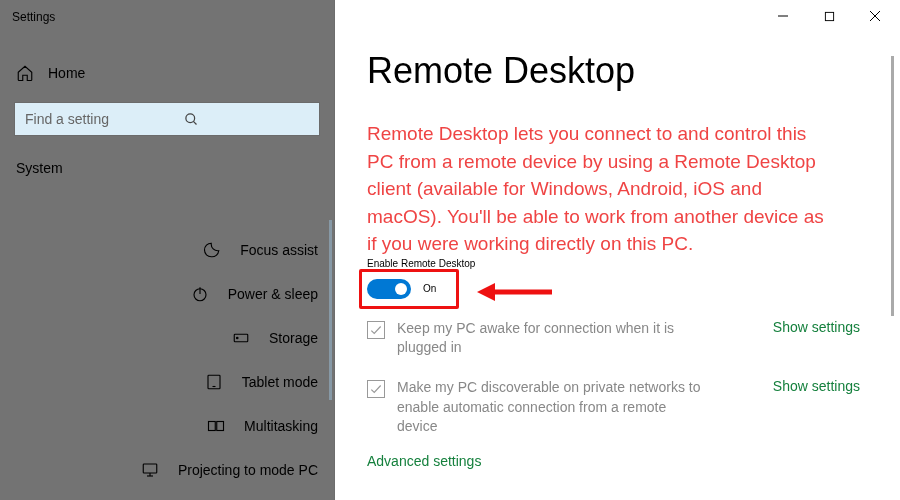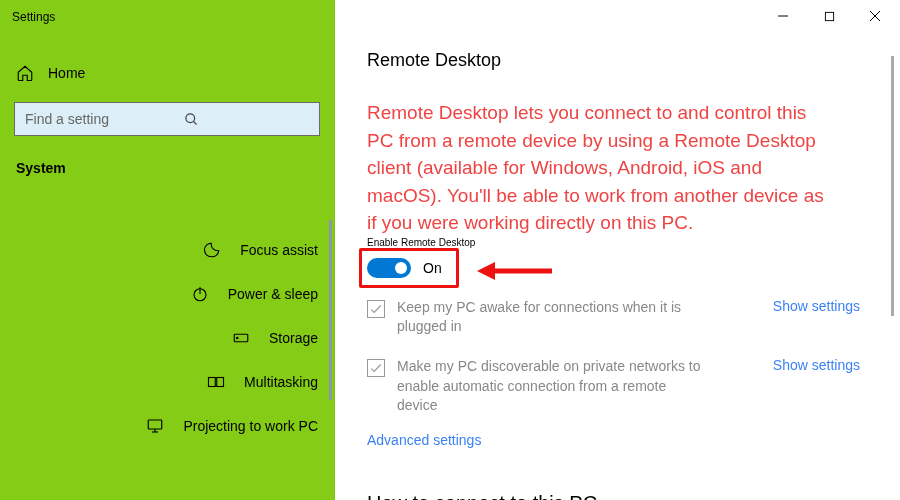--- a/index.html
+++ b/index.html
@@ -10,21 +10,21 @@
     background: #fff;
     overflow: hidden;
     position: relative;
     color: #000;
   }
   .app { display: flex; width: 100%; height: 100%; }
 
   
   .sidebar {
     width: 335px; height: 100%;
-    background: #84cc16;
+    background: #737373;
     display: flex; flex-direction: column;
     padding-top: 6px;
     border-right: 1px solid rgba(0,0,0,0.05);
     position: relative;
   }
   .sidebar-header {
     font-size: 12px;
     padding: 4px 12px 2px 12px;
     color: #000;
   }
@@ -45,21 +45,21 @@
     display: flex; align-items: center;
     padding: 0 8px 0 10px;
     cursor: text;
     gap: 32px;
   }
   .search-box span { flex: 1; color: #666; }
   .search-icon { width:16px; height:16px; display:flex; align-items:center; }
 
   .section-label {
     padding: 6px 16px 14px 16px;
-    font-weight: 700;
+    font-weight: 400;
   }
 
   .nav-list { display:flex; flex-direction:column; margin-top: 38px; align-items: flex-end; }
   .nav-item {
     display: flex; align-items: center;
     gap: 18px;
     padding: 12px 16px 12px 18px;
     cursor: pointer;
   }
   .nav-icon { width: 20px; height: 20px; display:flex; align-items:center; justify-content:center; }
@@ -78,56 +78,56 @@
     width:46px; height:28px; display:flex; align-items:center; justify-content:center;
     cursor:pointer;
   }
 
   
   .main {
     flex:1; padding: 50px 40px 0 32px;
     position:relative;
   }
   .page-title {
-    font-size: 18px; font-weight: 400; margin-bottom: 28px;
+    font-size: 36px; font-weight: 400; margin-bottom: 28px;
   }
   .desc {
     font-size: 19px; line-height:1.45; color:#ef4444;
     max-width: 470px; 
   }
   .enable-label { font-size:10px; margin-bottom:10px; }
 
   .toggle-row { display:flex; align-items:center; gap:14px; position:relative; }
   .toggle {
     width: 44px; height:20px; border-radius:10px;
     background:#0078d4; position:relative; cursor:pointer;
   }
   .toggle-knob {
     width:12px; height:12px; border-radius:50%; background:#fff;
     position:absolute; right:4px; top:4px;
   }
-  .toggle-state { font-size:14px; position:relative; left:-2px; }
+  .toggle-state { font-size:10px; position:relative; left:-2px; }
 
   .highlight-box {
     position:absolute; border:3px solid #e11; border-radius:2px;
     left:-8px; top:-10px; width:100px; height:40px; pointer-events:none;
   }
   .arrow {
     position:absolute; left:110px; top:-2px; width:80px; height:30px;
     pointer-events:none;
   }
 
   .option-row {
     display:flex; align-items:flex-start;
     margin-top:20px; gap:12px;
   }
   .check { width:18px; height:18px; border:1.5px solid #999; flex-shrink:0;
            display:flex; align-items:center; justify-content:center; margin-top:2px;}
   .option-text { flex:1; color:#888; line-height:1.4; max-width: 310px; }
-  .link { color:#3b82f6; cursor:pointer; flex-shrink:0; margin-left:auto; }
+  .link { color:#15803d; cursor:pointer; flex-shrink:0; margin-left:auto; }
   .link.adv { display:inline-block; margin-top:16px; }
 
   .subheading {
     font-size:20px; font-weight:400; margin-top:44px;
   }
 
   .content-scroll-track {
     position:absolute; right:6px; top:56px; width:3px; height:260px;
     background:#aaa;
   }
@@ -184,35 +184,44 @@
           <svg width="18" height="18" viewBox="0 0 24 24" fill="none" stroke="#000" stroke-width="1.5">
               <rect x="3" y="7" width="18" height="10" rx="1"></rect>
               <circle cx="7" cy="12" r="1" fill="#000"></circle>
             </svg>
         </span>
         <span class="nav-label">Storage</span>
       </div>
       <div class="nav-item">
         <span class="nav-icon">
           <svg width="18" height="18" viewBox="0 0 24 24" fill="none" stroke="#000" stroke-width="1.5">
+              <rect x="4" y="3" width="16" height="18" rx="1"></rect>
+              <line x1="10" y1="18" x2="14" y2="18"></line>
+            </svg>
+        </span>
+        <span class="nav-label">Tablet mode</span>
+      </div>
+      <div class="nav-item">
+        <span class="nav-icon">
+          <svg width="18" height="18" viewBox="0 0 24 24" fill="none" stroke="#000" stroke-width="1.5">
               <rect x="2" y="6" width="9" height="12"></rect>
               <rect x="13" y="6" width="9" height="12"></rect>
             </svg>
         </span>
         <span class="nav-label">Multitasking</span>
       </div>
       <div class="nav-item">
         <span class="nav-icon">
           <svg width="18" height="18" viewBox="0 0 24 24" fill="none" stroke="#000" stroke-width="1.5">
               <rect x="3" y="4" width="18" height="12" rx="1"></rect>
               <polyline points="8,20 16,20"></polyline>
               <line x1="12" y1="16" x2="12" y2="20"></line>
             </svg>
         </span>
-        <span class="nav-label">Projecting to work PC</span>
+        <span class="nav-label">Projecting to mode PC</span>
       </div>
     </div>
 
     <div class="sidebar-scroll-track"></div>
   </div>
 
   <div class="main">
     <h1 class="page-title">Remote Desktop</h1>
     <p class="desc">Remote Desktop lets you connect to and control this PC from a remote device by using a Remote Desktop client (available for Windows, Android, iOS and macOS). You'll be able to work from another device as if you were working directly on this PC.</p>
     <div class="enable-label">Enable Remote Desktop</div>
@@ -228,21 +237,21 @@
       </div>
       <span class="toggle-state">On</span>
     </div>
 
     <div class="option-row">
       <div class="check">
         <svg width="14" height="14" viewBox="0 0 24 24" fill="none" stroke="#999" stroke-width="2">
             <polyline points="4,13 9,18 20,6"></polyline>
           </svg>
       </div>
-      <div class="option-text">Keep my PC awake for connections when it is plugged in</div>
+      <div class="option-text">Keep my PC awake for connection when it is plugged in</div>
       <span class="link">Show settings</span>
     </div>
 
     <div class="option-row">
       <div class="check">
         <svg width="14" height="14" viewBox="0 0 24 24" fill="none" stroke="#999" stroke-width="2">
             <polyline points="4,13 9,18 20,6"></polyline>
           </svg>
       </div>
       <div class="option-text">Make my PC discoverable on private networks to enable automatic connection from a remote device</div>

